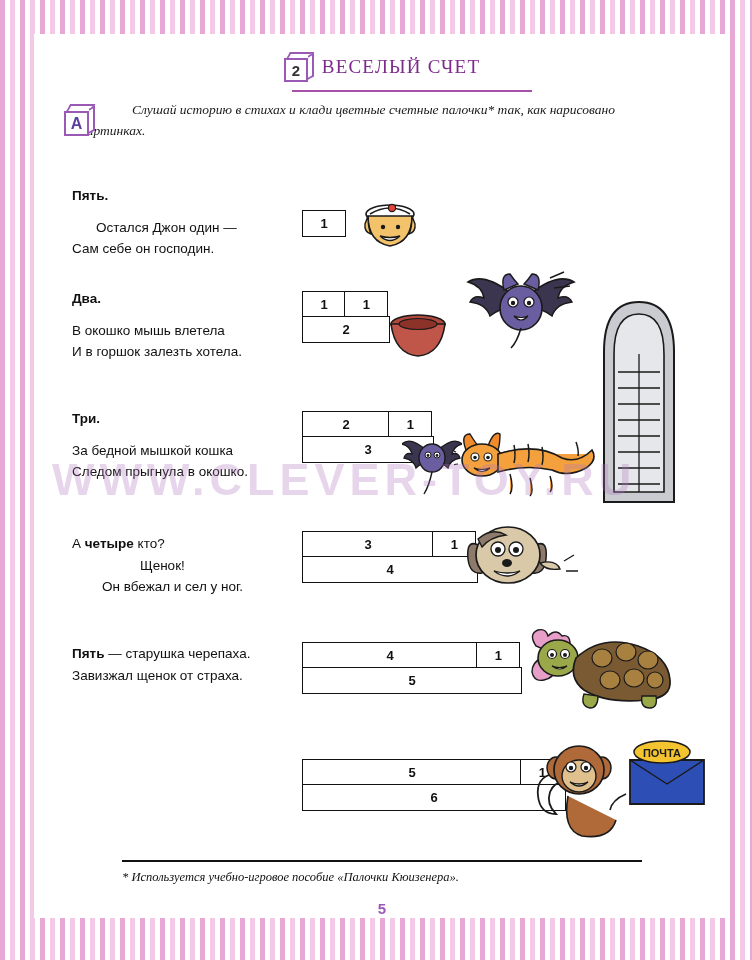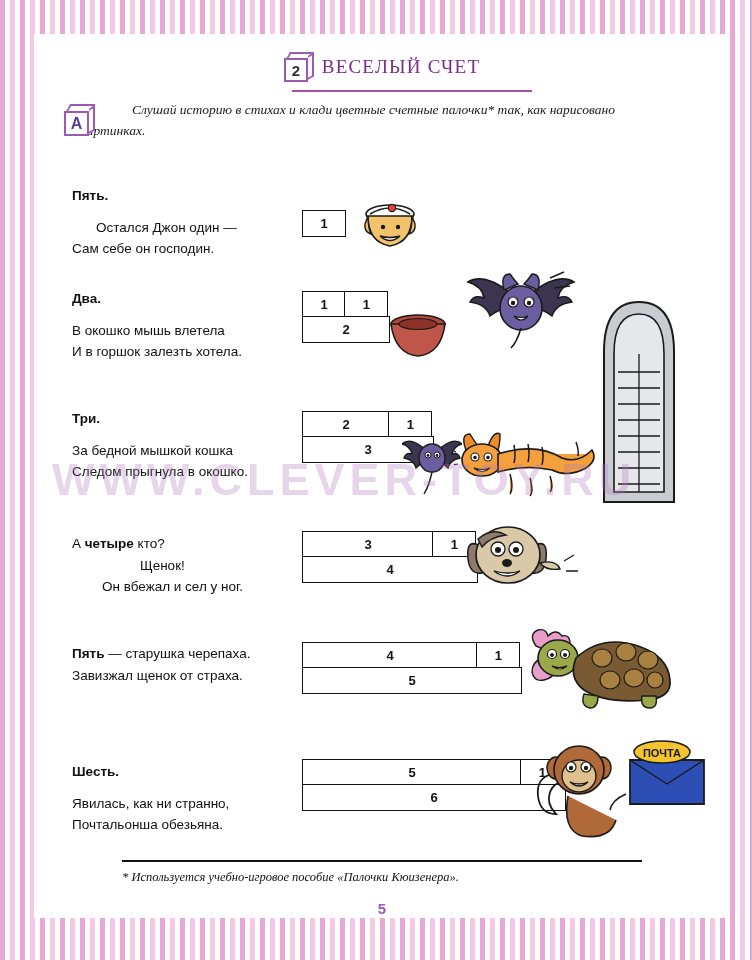--- a/index.html
+++ b/index.html
@@ -489,25 +489,20 @@
         <ellipse cx="102" cy="28" rx="10" ry="9"></ellipse>
         <ellipse cx="124" cy="36" rx="10" ry="9"></ellipse>
         <ellipse cx="86" cy="56" rx="10" ry="9"></ellipse>
         <ellipse cx="110" cy="54" rx="10" ry="9"></ellipse>
         <ellipse cx="131" cy="56" rx="8" ry="8"></ellipse>
       </g>
       <path d="M60 70 q-4 12 6 14 q8 0 8 -12z" fill="#9aa84a" stroke="#1a1a1a" stroke-width="1.4"></path>
       <path d="M118 72 q-2 12 8 12 q8 0 6 -12z" fill="#9aa84a" stroke="#1a1a1a" stroke-width="1.4"></path>
     </svg>
 
-    <div class="verse" style="top:728px;">
-      <p><span class="num-word">Шесть.</span></p>
-      <p style="margin-top:12px;">Явилась, как ни странно,</p>
-      <p>Почтальонша обезьяна.</p>
-    </div>
     <div class="rods" style="left:268px; top:725px;">
       <div class="rodrow">
         <div class="rod" style="width:220px;">5</div>
         <div class="rod" style="width:44px;">1</div>
       </div>
       <div class="rodrow">
         <div class="rod" style="width:264px;">6</div>
       </div>
     </div>
 

